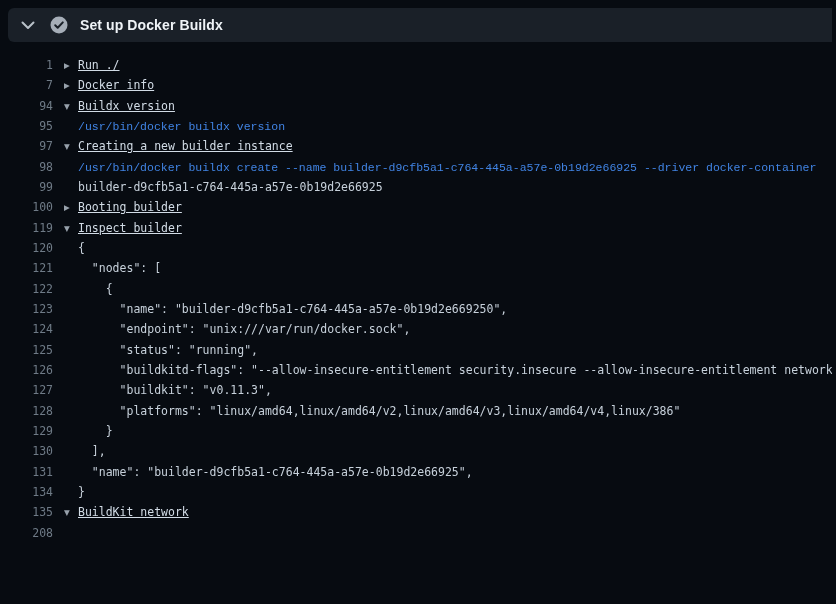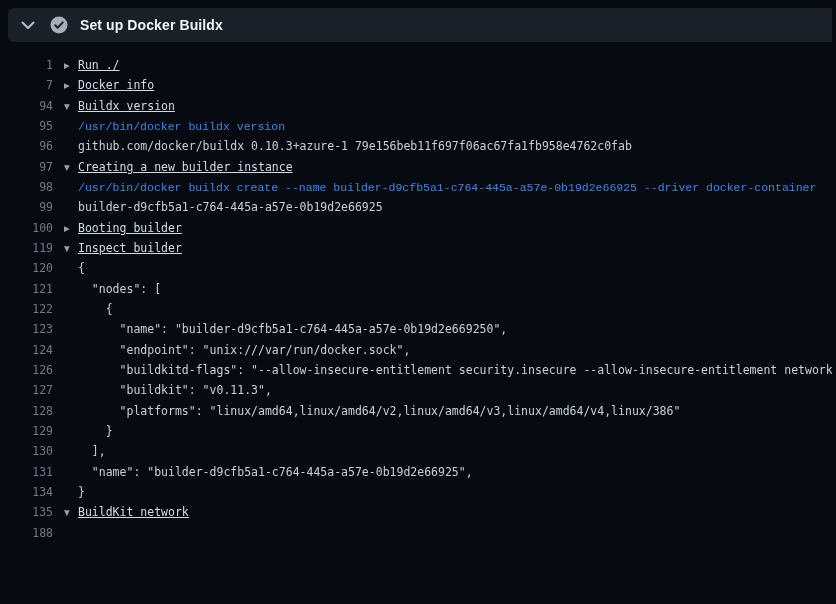--- a/index.html
+++ b/index.html
@@ -133,24 +133,20 @@
   <div class="row">
     <span class="num">94</span>
     <span class="content"><span class="arrow">▼</span><span class="line-text text-group">Buildx version</span></span>
   </div>
 
   <div class="row">
     <span class="num">95</span>
     <span class="content"><span class="line-text text-command">/usr/bin/docker buildx version</span></span>
   </div>
 
-  <div class="row">
-    <span class="num">96</span>
-    <span class="content"><span class="line-text text-output">github.com/docker/buildx 0.10.3+azure-1 79e156beb11f697f06ac67fa1fb958e4762c0fab</span></span>
-  </div>
 
   <div class="row">
     <span class="num">97</span>
     <span class="content"><span class="arrow">▼</span><span class="line-text text-group">Creating a new builder instance</span></span>
   </div>
 
   <div class="row">
     <span class="num">98</span>
     <span class="content"><span class="line-text text-command">/usr/bin/docker buildx create --name builder-d9cfb5a1-c764-445a-a57e-0b19d2e66925 --driver docker-container</span></span>
   </div>
@@ -188,20 +184,24 @@
   <div class="row">
     <span class="num">123</span>
     <span class="content"><span class="line-text text-output">      "name": "builder-d9cfb5a1-c764-445a-a57e-0b19d2e669250",</span></span>
   </div>
 
   <div class="row">
     <span class="num">124</span>
     <span class="content"><span class="line-text text-output">      "endpoint": "unix:///var/run/docker.sock",</span></span>
   </div>
 
+  <div class="row">
+    <span class="num">125</span>
+    <span class="content"><span class="line-text text-output">      "status": "running",</span></span>
+  </div>
 
   <div class="row">
     <span class="num">126</span>
     <span class="content"><span class="line-text text-output">      "buildkitd-flags": "--allow-insecure-entitlement security.insecure --allow-insecure-entitlement network.host",</span></span>
   </div>
 
   <div class="row">
     <span class="num">127</span>
     <span class="content"><span class="line-text text-output">      "buildkit": "v0.11.3",</span></span>
   </div>
@@ -232,17 +232,17 @@
     <span class="num">134</span>
     <span class="content"><span class="line-text text-output">}</span></span>
   </div>
 
   <div class="row">
     <span class="num">135</span>
     <span class="content"><span class="arrow">▼</span><span class="line-text text-group">BuildKit network</span></span>
   </div>
 
   <div class="row">
-    <span class="num">188</span>
+    <span class="num">208</span>
   </div>
 </div>
 
 </div>
 
 </body></html>

